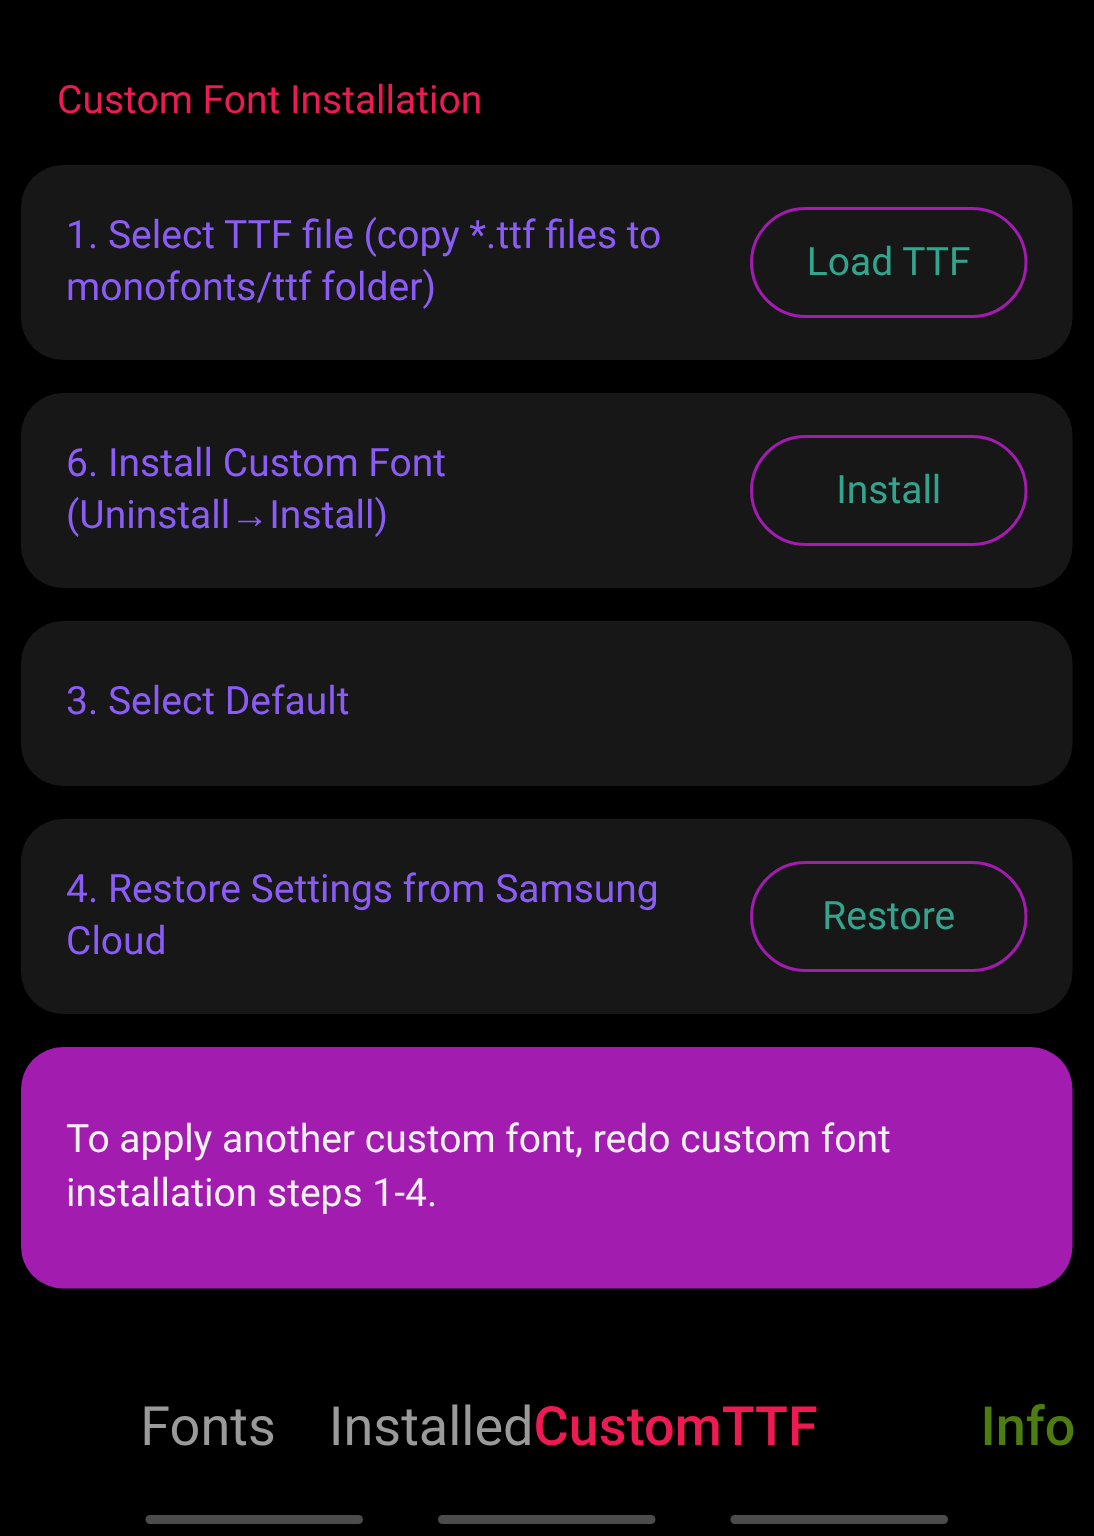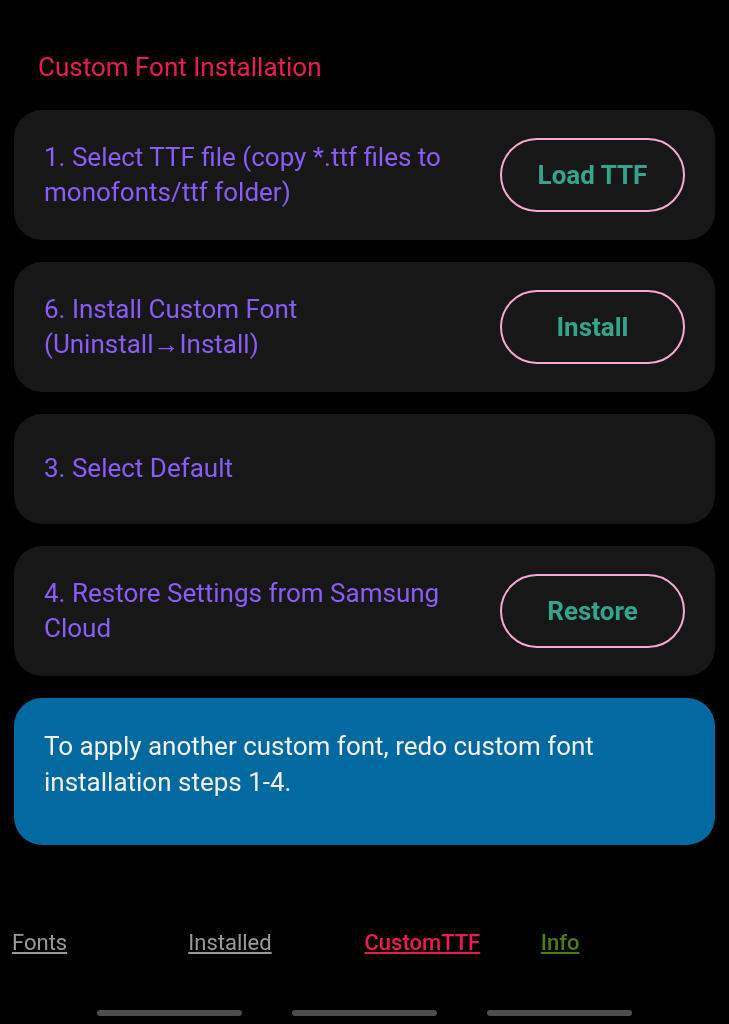--- a/index.html
+++ b/index.html
@@ -42,65 +42,64 @@
     min-height: 110px;
   }
   .step-text {
     flex: 1;
     color: #8b5cf6;
     font-size: 26px;
     line-height: 1.35;
     font-weight: 400;
   }
   .pill-btn {
-    border: 2px solid #f9a8d4;
+    border: 2px solid #a21caf;
     color: #34a58d;
     background: transparent;
     border-radius: 40px;
     padding: 0 34px;
     height: 74px;
     min-width: 185px;
     font-size: 26px;
-    font-weight: 700;
+    font-weight: 400;
     display: flex;
     align-items: center;
     justify-content: center;
     cursor: pointer;
     user-select: none;
   }
   .note-card {
-    background: #0369a1;
+    background: #a21caf;
     border-radius: 28px;
-    padding: 30px 30px 44px 30px;
+    padding: 44px 30px 44px 30px;
     margin-bottom: 4px;
     color: #f1f1f1;
     font-size: 26px;
     line-height: 1.4;
   }
   .tabbar {
     position: absolute;
     bottom: 0;
     left: 0;
     right: 0;
     display: flex;
     justify-content: space-around;
     align-items: flex-start;
     padding: 14px 12px 12px 12px;
     background: #000;
     height: 116px;
   }
   .tab {
     flex: 1;
-    text-align: left;
-    font-size: 22px;
+    text-align: right;
+    font-size: 36px;
     color: #9a9a9a;
     font-weight: 400;
     cursor: pointer;
     padding-top: 8px;
-    text-decoration: underline;
   }
   .tab.active {
     color: #ed1b52;
     font-weight: 500;
   }
   .tab.last {
     color: #4d7c0f;
     font-weight: 500;
   }
   .navhints {

